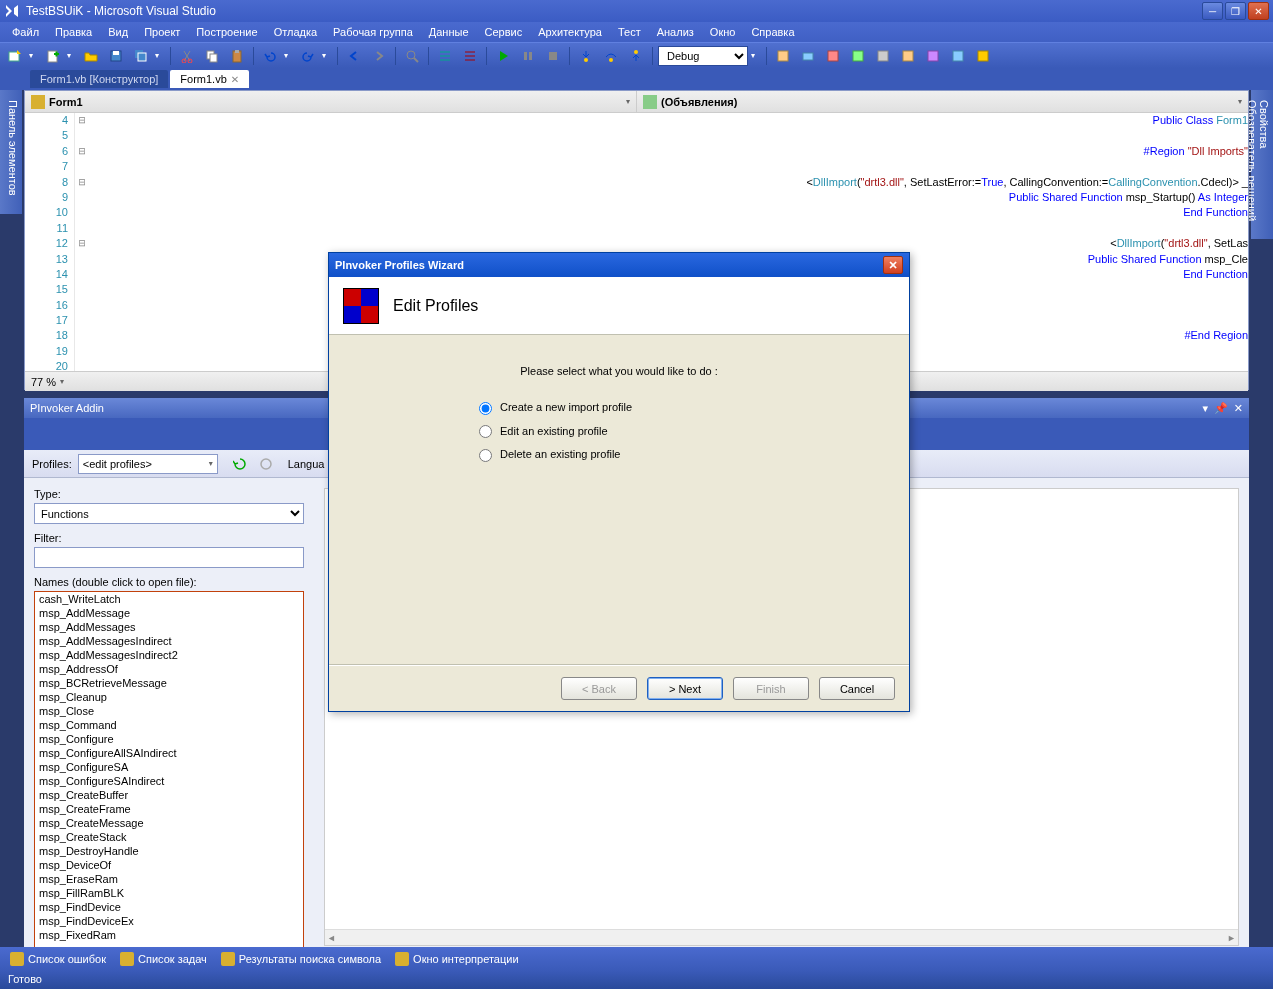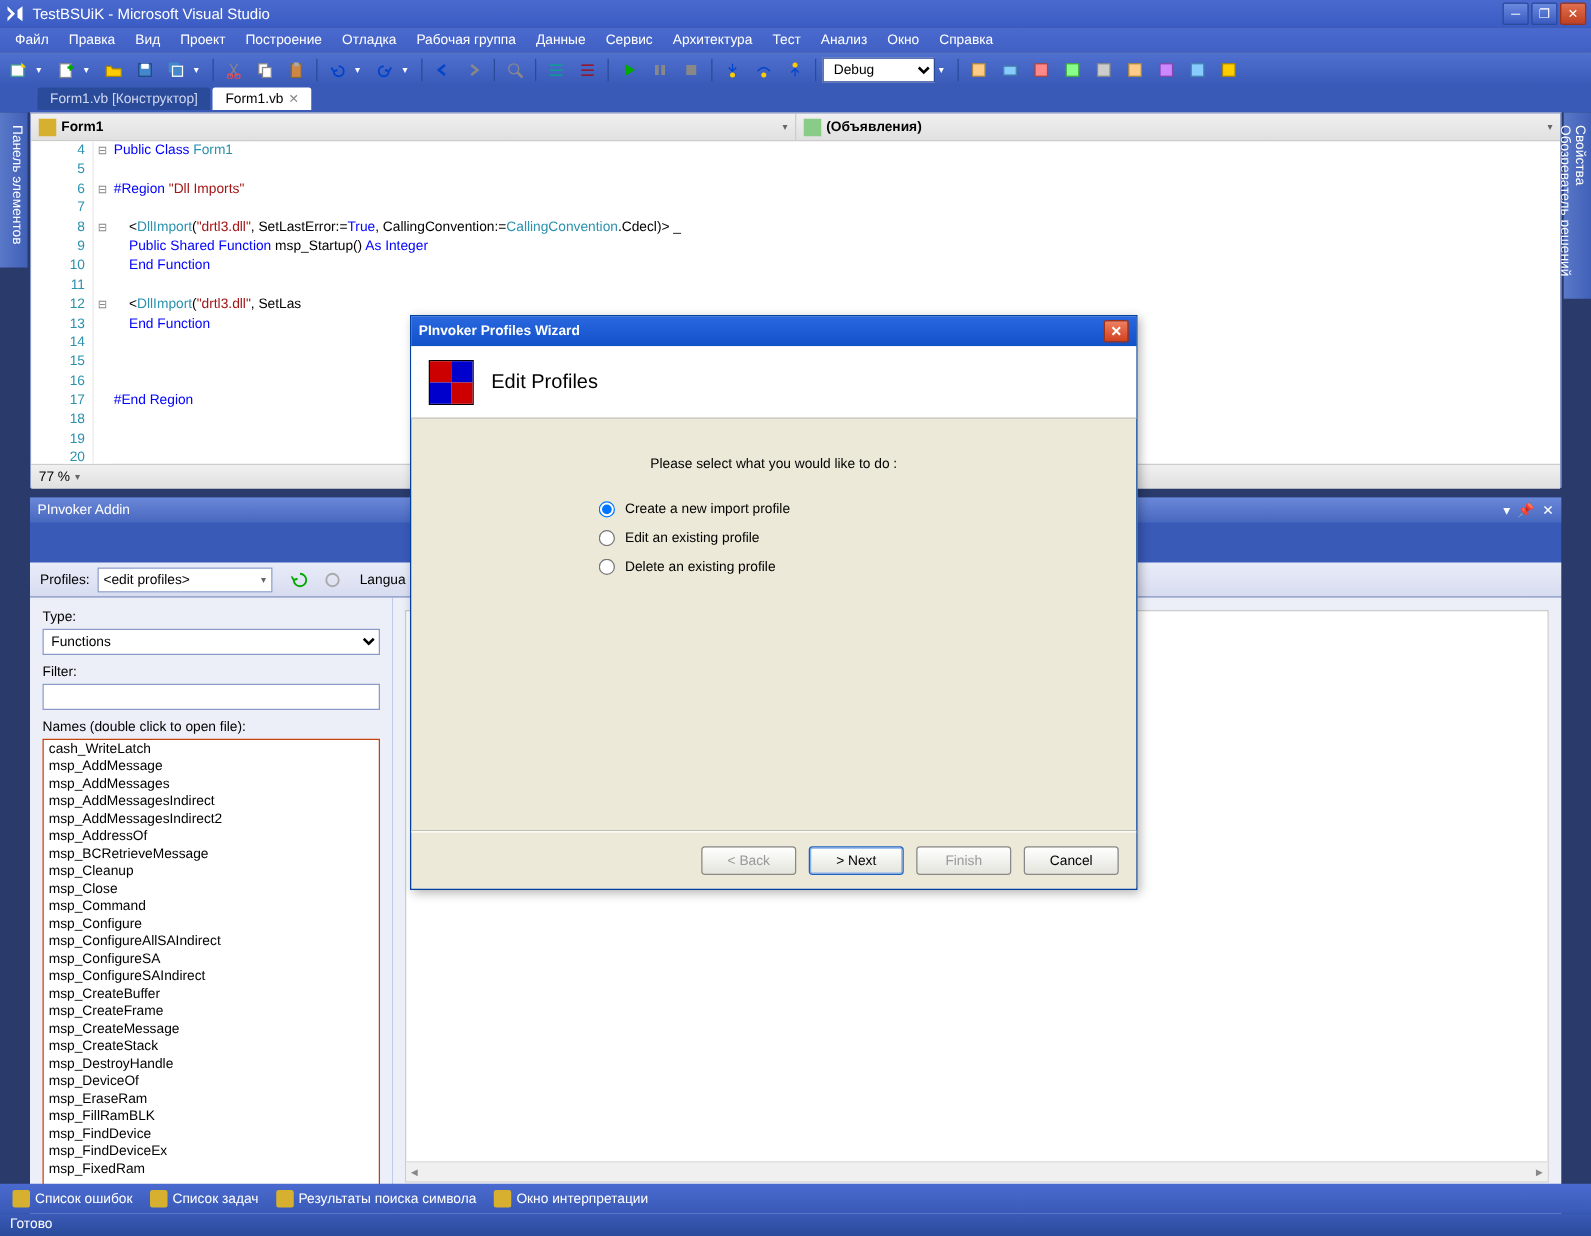--- a/index.html
+++ b/index.html
@@ -36,21 +36,21 @@
 .edtop .dd1 { flex: 1; border-right: 1px solid #ccc; padding: 3px 6px; display: flex; align-items: center; gap: 4px; }
 .edtop .dd2 { flex: 1; padding: 3px 6px; display: flex; align-items: center; gap: 4px; }
 .edtop .ic { width: 14px; height: 14px; background: #d8b030; display: inline-block; }
 .edtop .caret { margin-left: auto; font-size: 8px; color: #666; }
 
 .code { display: flex; height: 258px; font-family: Consolas, monospace; font-size: 13px; overflow: hidden; }
 .gutter { width: 50px; background: #fff; text-align: right; padding-right: 6px; color: #2b91af; border-right: 1px solid #e8e8e8; }
 .gutter div { height: 15.4px; line-height: 15.4px; }
 .fold { width: 14px; background: #fff; }
 .fold div { height: 15.4px; line-height: 15.4px; text-align: center; color: #888; font-size: 9px; }
-.src { flex: 1; padding-left: 2px; }
+.src { flex: 1; padding-left: 2px; text-align: right; }
 .src div { height: 15.4px; line-height: 15.4px; white-space: pre; }
 .kw { color: #0000ff; } .ty { color: #2b91af; } .st { color: #a31515; }
 
 .edbot { height: 20px; background: linear-gradient(#f0f0f0,#e0e0e0); border-top: 1px solid #ccc; padding: 2px 6px; display:flex; align-items:center; gap:4px; font-size:11px; }
 
 
 .vpanel { position: absolute; top: 90px; width: 22px; background: linear-gradient(90deg,#5a78c8,#4060b8); writing-mode: vertical-rl; color: #fff; padding: 6px 3px; font-size: 11px; cursor: pointer; text-align:left;}
 .vpanel.left { left: 0; }
 .vpanel.right { right: 0; }
 .vpanel span { display: block; margin-bottom: 8px; padding: 4px 0; }
@@ -389,20 +389,21 @@
     <div class="src">
       <div><span class="kw">Public</span> <span class="kw">Class</span> <span class="ty">Form1</span></div>
       <div></div>
       <div><span class="kw">#Region</span> <span class="st">"Dll Imports"</span></div>
       <div></div>
       <div>    &lt;<span class="ty">DllImport</span>(<span class="st">"drtl3.dll"</span>, SetLastError:=<span class="kw">True</span>, CallingConvention:=<span class="ty">CallingConvention</span>.Cdecl)&gt; _</div>
       <div>    <span class="kw">Public</span> <span class="kw">Shared</span> <span class="kw">Function</span> msp_Startup() <span class="kw">As</span> <span class="kw">Integer</span></div>
       <div>    <span class="kw">End</span> <span class="kw">Function</span></div>
       <div></div>
       <div>    &lt;<span class="ty">DllImport</span>(<span class="st">"drtl3.dll"</span>, SetLas</div>
+      <div>    <span class="kw">Public</span> <span class="kw">Shared</span> <span class="kw">Function</span> msp_Cle</div>
       <div>    <span class="kw">End</span> <span class="kw">Function</span></div>
       <div></div>
       <div></div>
       <div></div>
       <div><span class="kw">#End Region</span></div>
       <div></div>
       <div></div>
     </div>
   </div>
   <div class="edbot">

